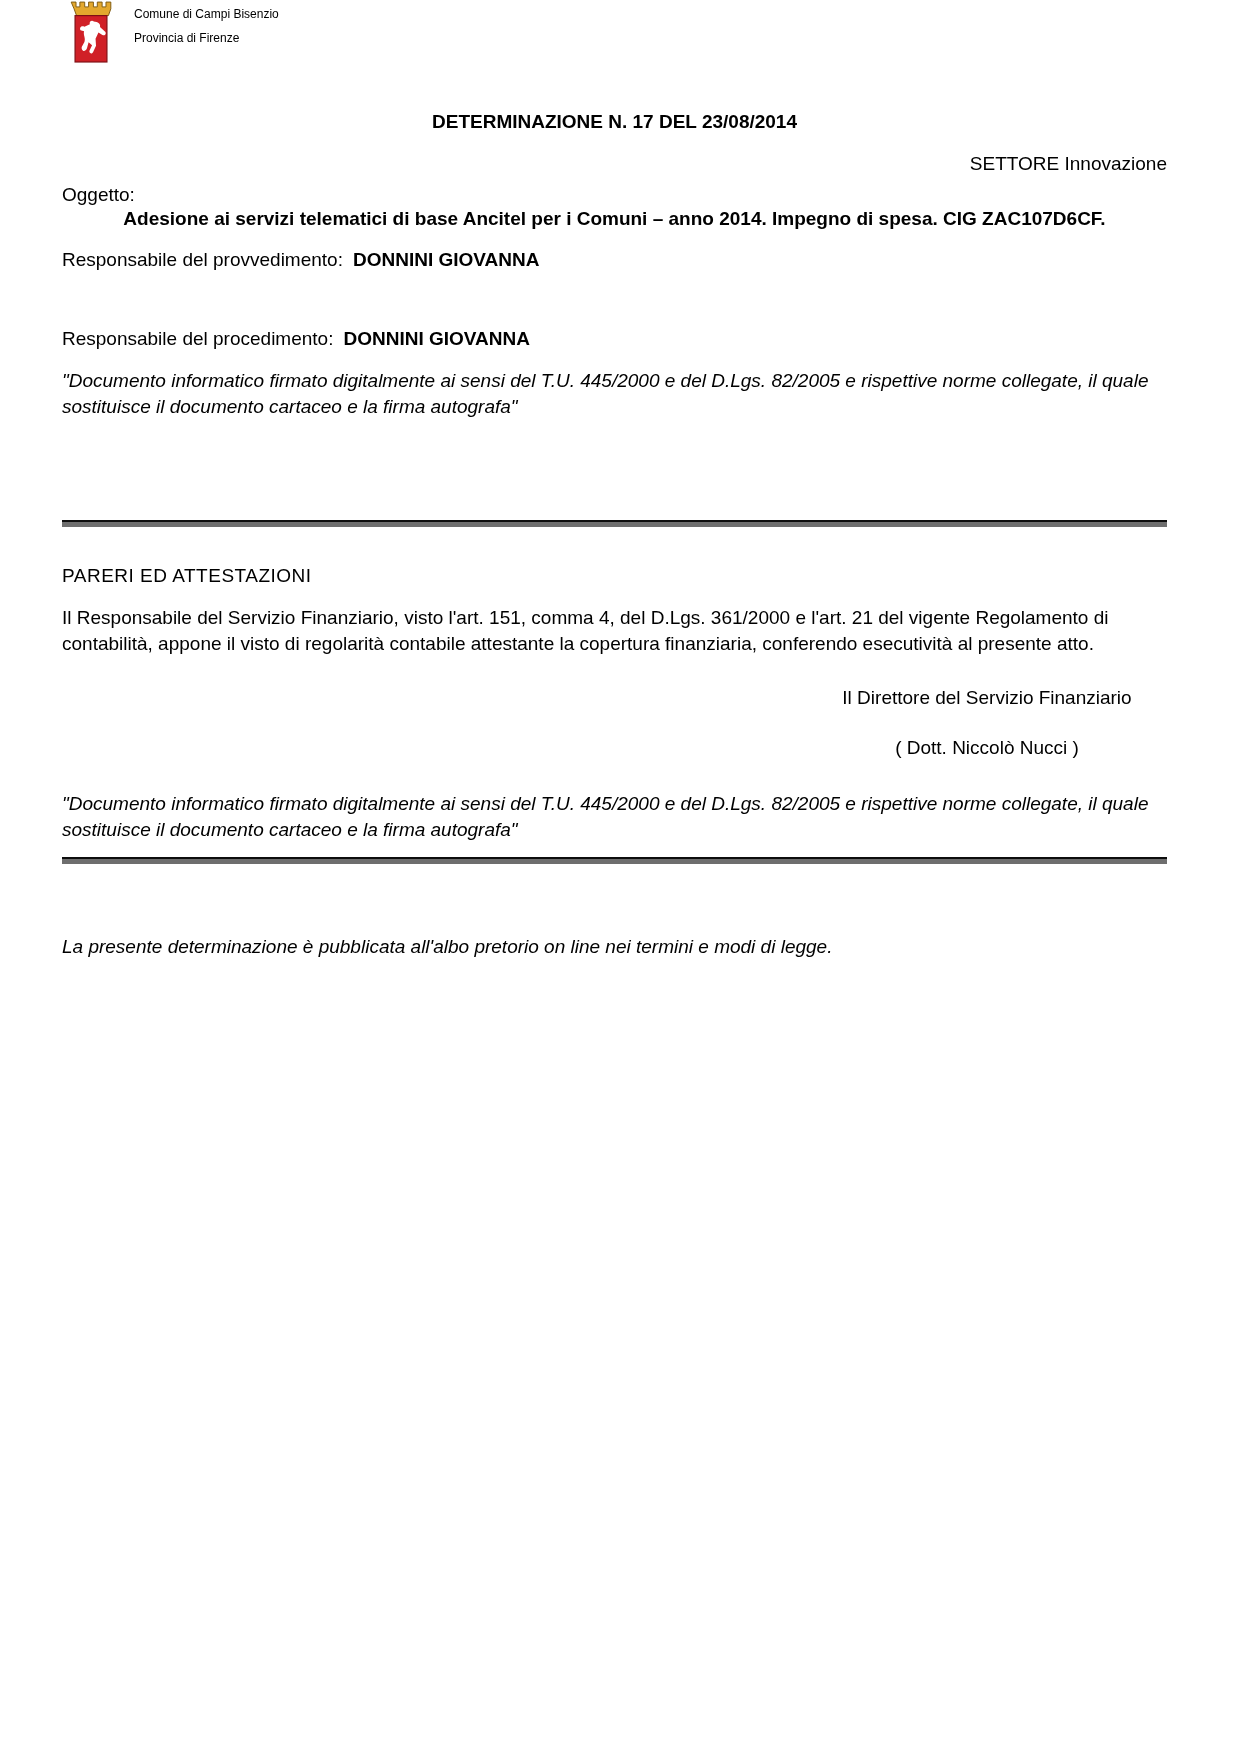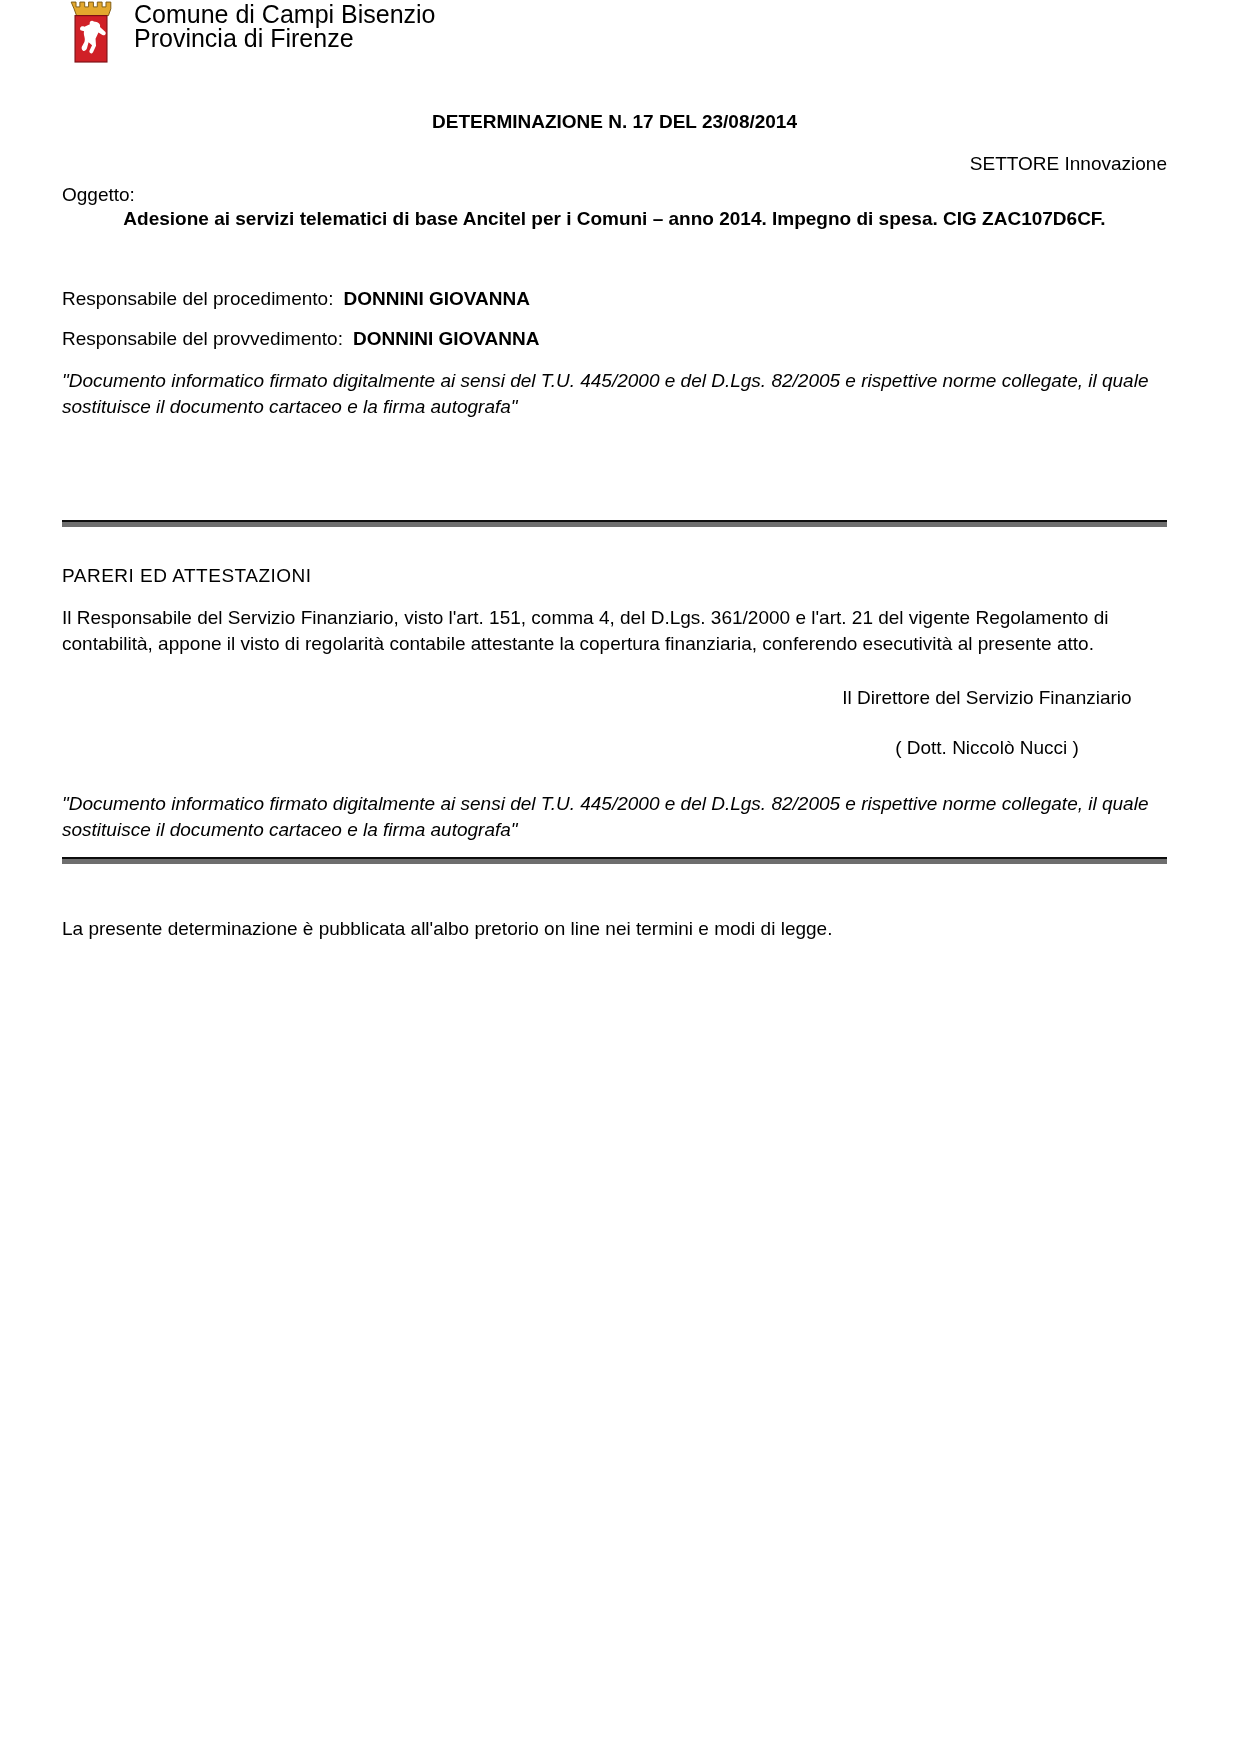--- a/index.html
+++ b/index.html
@@ -13,21 +13,21 @@
   .page {
     position: relative;
     width: 1240px; height: 1754px;
     box-sizing: border-box;
     padding: 0 73px 0 62px;
     background: #fff;
     overflow: hidden;
   }
   .header { display: flex; align-items: flex-start; gap: 14px; padding-top: 0; }
   .crest { width: 58px; height: 66px; flex: 0 0 auto; }
-  .header-text { padding-top: 2px; font-size: 25px; line-height: 24px; }
+  .header-text { padding-top: 2px; font-size: 12px; line-height: 24px; }
   .doc-title { text-align: center; font-weight: bold; margin-top: 45px; line-height: 22px; }
   .doc-sector { text-align: right; font-weight: normal; margin-top: 20px; line-height: 22px; }
   .subject { margin-top: 8px; line-height: 24px; }
   .subject-text { font-weight: bold; text-align: center; }
   .resp-line { line-height: 22px; }
   .resp-1 { margin-top: 57px; }
   .resp-2 { margin-top: 18px; }
   .resp-name { font-weight: bold; margin-left: 10px; }
   .sig-note { font-style: italic; margin-top: 18px; }
   .divider {
@@ -37,21 +37,21 @@
     background: #6e6e6e;
   }
   .divider-2 { margin-top: 14px; }
   .pareri-heading { margin-top: 38px; line-height: 22px; letter-spacing: 0.5px; }
   .pareri-body { margin-top: 18px; }
   .signatory { display: flex; justify-content: flex-end; }
   .signatory-inner { width: 360px; text-align: center; line-height: 22px; }
   .signatory-role { margin-top: 30px; }
   .signatory-name { margin-top: 28px; }
   .sig-note-2 { margin-top: 32px; }
-  .publication-note { margin-top: 54px; line-height: 22px; }
+  .publication-note { font-style: italic; margin-top: 72px; line-height: 22px; }
 </style>
 </head>
 <body>
 
 <div class="page">
 
   <div class="header">
     <svg class="crest" viewBox="0 0 60 68" aria-hidden="true">
       <path d="M9.5 2 h5 v5 h4 v-5 h5 v5 h4 v-5 h5 v5 h4 v-5 h5 v5 h4 v-5 h5 v7 l-2.5 7 h-33 l-2.5 -7 Z" fill="#e3a82e" stroke="#7d5a12" stroke-width="1"></path>
       <rect x="13.5" y="16" width="33" height="48" fill="#d02027" stroke="#7e1015" stroke-width="1.2"></rect>
@@ -65,26 +65,26 @@
 
   <div class="doc-title">DETERMINAZIONE N. 17 DEL 23/08/2014</div>
 
   <div class="doc-sector">SETTORE Innovazione</div>
 
   <div class="subject">
     <div>Oggetto:</div>
     <div class="subject-text">Adesione ai servizi telematici di base Ancitel per i Comuni – anno 2014. Impegno di spesa. CIG ZAC107D6CF.</div>
   </div>
 
+  <div class="resp-line resp-2">
+    <span>Responsabile del provvedimento:</span><span class="resp-name">DONNINI GIOVANNA</span>
+  </div>
+
   <div class="resp-line resp-1">
     <span>Responsabile del procedimento:</span><span class="resp-name">DONNINI GIOVANNA</span>
-  </div>
-
-  <div class="resp-line resp-2">
-    <span>Responsabile del provvedimento:</span><span class="resp-name">DONNINI GIOVANNA</span>
   </div>
 
   <div class="sig-note">"Documento informatico firmato digitalmente ai sensi del T.U. 445/2000 e del D.Lgs. 82/2005 e rispettive norme collegate, il quale sostituisce il documento cartaceo e la firma autografa"</div>
 
   <div class="divider"></div>
 
   <div class="pareri-heading">PARERI ED ATTESTAZIONI</div>
 
   <div class="pareri-body">Il Responsabile del Servizio Finanziario, visto l'art. 151, comma 4, del D.Lgs. 361/2000 e l'art. 21 del vigente Regolamento di contabilità, appone il visto di regolarità contabile attestante la copertura finanziaria, conferendo esecutività al presente atto.</div>
 

